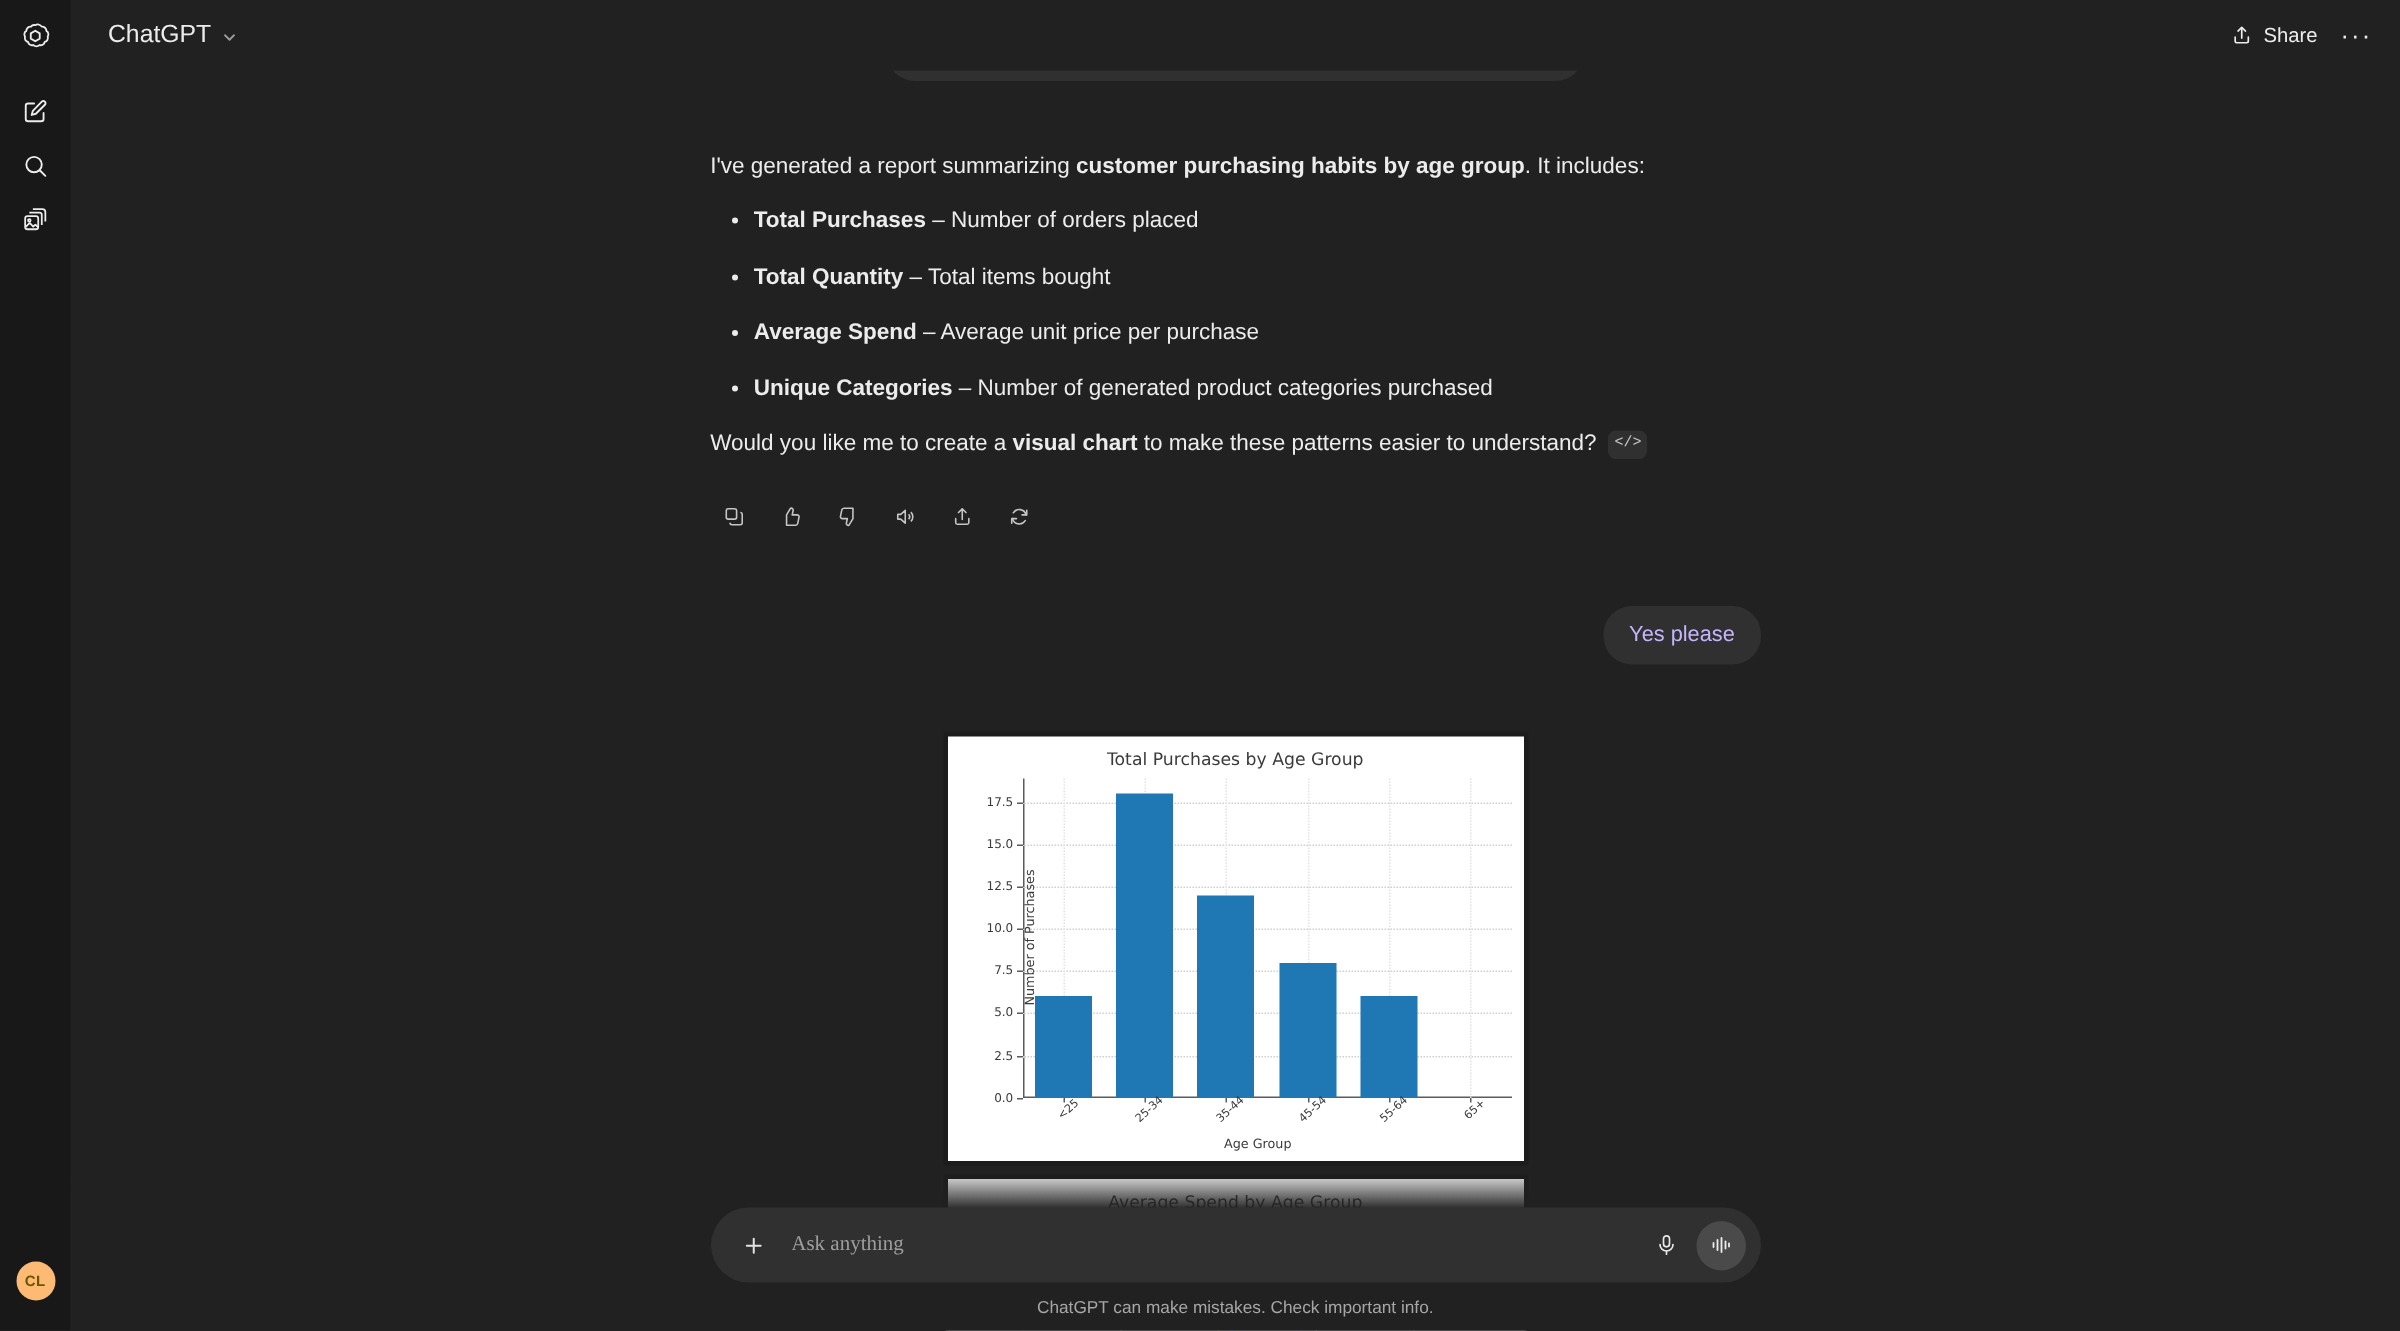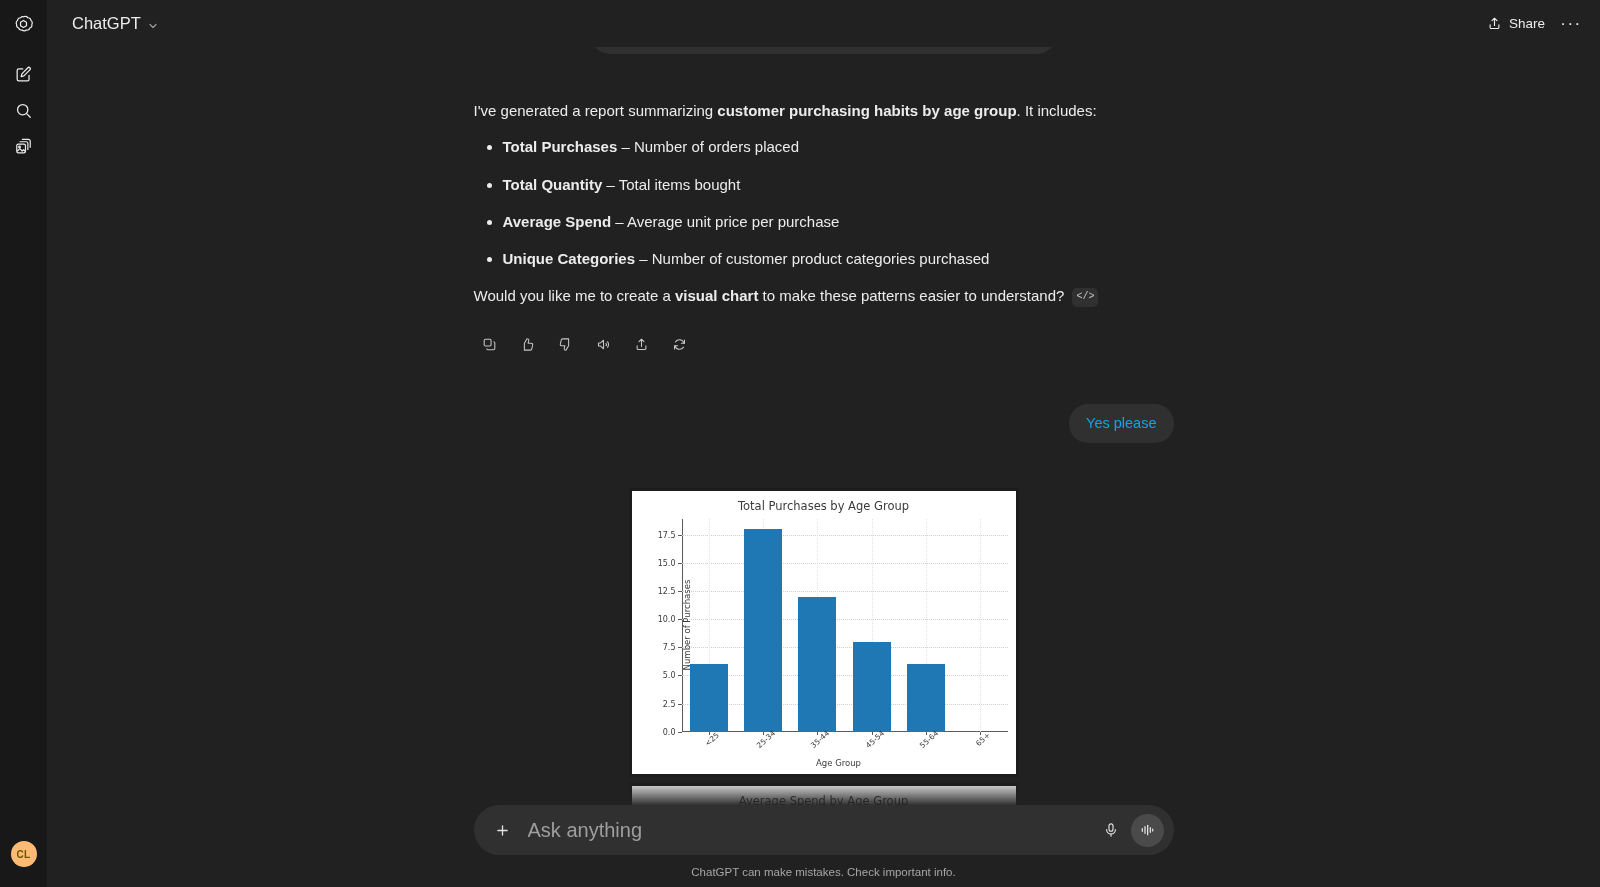--- a/index.html
+++ b/index.html
@@ -83,21 +83,21 @@
     padding-top: 2px;
     position: relative;
   }
 
   
   #user-turn-1 {
     position: absolute; top: -32px; left: -10px; width: 720px;
     display: flex; justify-content: center;
   }
   .user-bubble {
-    background: #303030; color: #0ea5e9;
+    background: #303030; color: #c4b5fd;
     border-radius: 19px;
     padding: 9px 17px;
     font-size: 14.5px; line-height: 1.45;
     max-width: 560px;
   }
 
   .assistant-msg {
     color: #ececec; font-size: 15px; line-height: 1.62;
     padding-top: 50px;
   }
@@ -245,22 +245,22 @@
     display: flex; align-items: center;
     padding: 0 10px 0 14px;
   }
   #plus-btn {
     width: 30px; height: 30px; border-radius: 50%;
     display: flex; align-items: center; justify-content: center;
     color: #e2e2e2; cursor: pointer; flex: 0 0 30px;
   }
   #composer-input {
     flex: 1 1 auto; background: transparent; border: none; outline: none;
-    color: #22c55e; font-size: 20px; padding: 0 10px;
-    font-family: Liberation Sans, sans-serif;
+    color: #22c55e; font-size: 14px; padding: 0 10px;
+    font-family: Liberation Serif, serif;
   }
   #composer-input::placeholder { color: #9e9e9e; }
   #mic-btn {
     width: 30px; height: 30px; border-radius: 50%;
     display: flex; align-items: center; justify-content: center;
     color: #e6e6e6; cursor: pointer; flex: 0 0 30px;
   }
   #voice-btn {
     width: 33px; height: 33px; border-radius: 50%;
     background: #4a4a4a; margin-left: 5px;
@@ -349,21 +349,21 @@
           <li>
             <b>Total Purchases</b><span> – Number of orders placed</span>
           </li>
           <li>
             <b>Total Quantity</b><span> – Total items bought</span>
           </li>
           <li>
             <b>Average Spend</b><span> – Average unit price per purchase</span>
           </li>
           <li>
-            <b>Unique Categories</b><span> – Number of customer product categories purchased</span>
+            <b>Unique Categories</b><span> – Number of generated product categories purchased</span>
           </li>
         </ul>
         <p>
           <span>Would you like me to create a </span><b>visual chart</b><span> to make these patterns easier to understand?</span><span class="code-pill">&lt;/&gt;</span>
         </p>
       </div>
 
       <div id="msg-actions">
         <div class="act-btn">
           <svg width="15" height="15" viewBox="0 0 24 24" fill="none" stroke="currentColor" stroke-width="1.7" stroke-linejoin="round">

